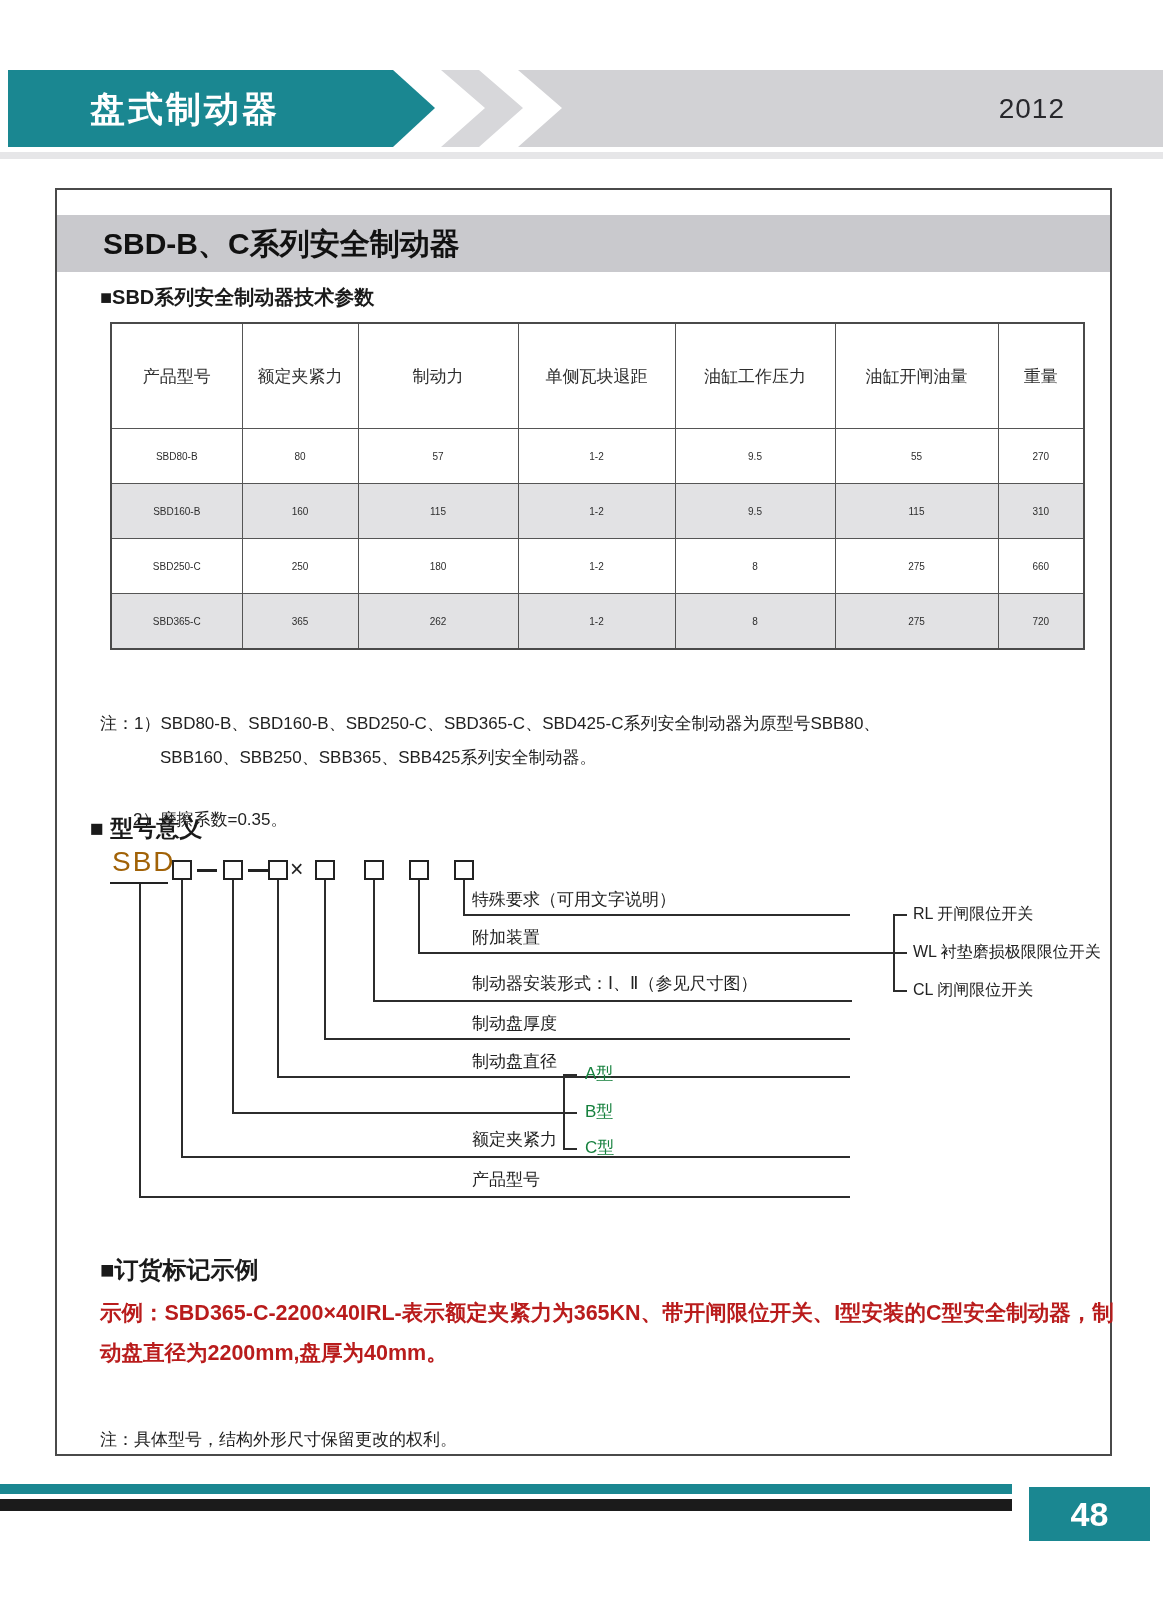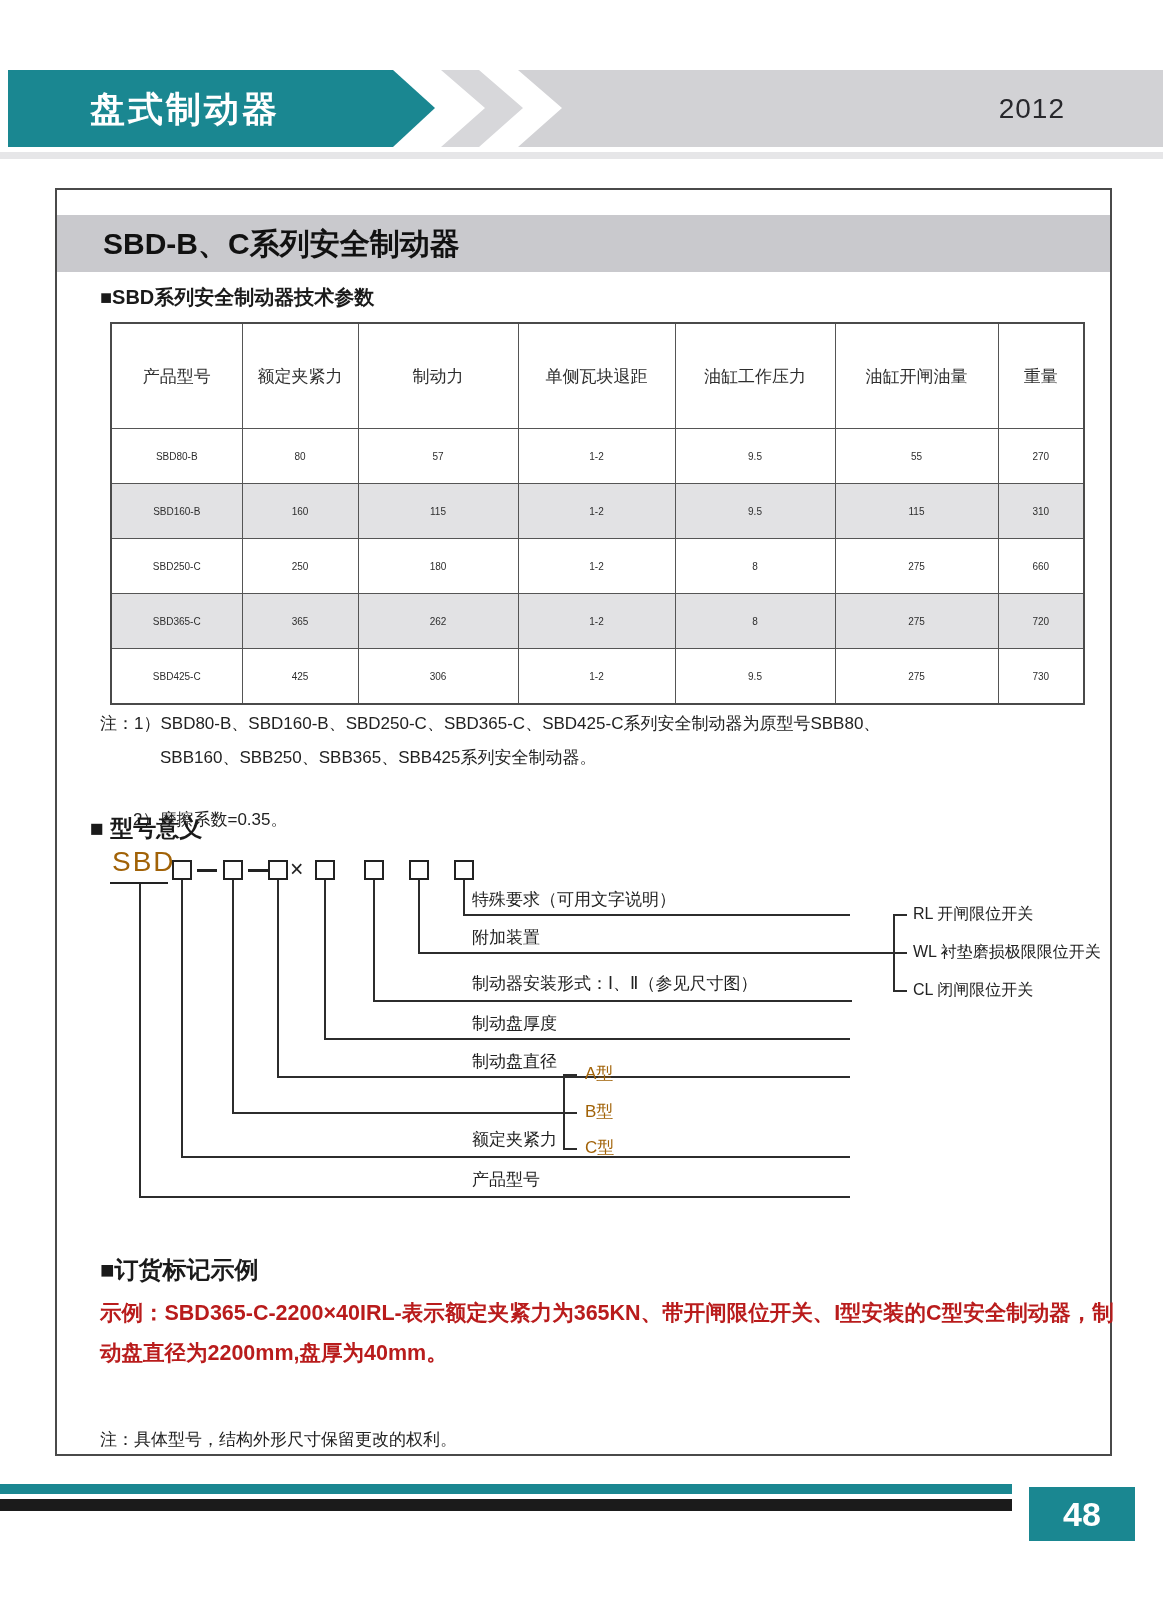--- a/index.html
+++ b/index.html
@@ -36,29 +36,29 @@
   .note{font-size:17px;color:#222;}
   
   .mm-sbd{left:112px;top:846px;font-size:28px;letter-spacing:2px;color:#a16207;}
   .mm-underline{left:110px;top:882px;width:58px;height:2px;background:#222;}
   .mm-box{top:860px;width:16px;height:16px;border:2px solid #222;background:#fff;}
   .mm-dash{top:869px;width:20px;height:2.5px;background:#222;}
   .mm-times{left:290px;top:856px;font-size:23px;color:#222;}
   .vline{width:2px;background:#2c2c2c;}
   .hline{height:2px;background:#2c2c2c;}
   .mm-label{font-size:17px;color:#222;}
-  .mm-type{font-size:17px;color:#a16207;}
+  .mm-type{font-size:17px;color:#15803d;}
   .sw-label{font-size:16px;color:#222;}
   
   .order-line{font-size:21.5px;font-weight:bold;color:#b91c1c;}
   .footer-note{left:100px;top:1428px;font-size:17px;color:#222;}
   
   .stripe-teal{left:0;top:1484px;width:1012px;height:10px;background:#1a8791;}
   .stripe-black{left:0;top:1499px;width:1012px;height:12px;background:#1b1b1b;}
-  .page-num{left:1029px;top:1487px;width:106px;height:54px;background:#1a8791;
+  .page-num{left:1029px;top:1487px;width:121px;height:54px;background:#1a8791;
             text-align:center;line-height:54px;font-size:34px;font-weight:bold;color:#ffffff;}
 </style>
 </head>
 <body>
 
 <div class="abs banner-teal">
   <span>盘式制动器</span>
 </div>
 <div class="abs chevron1"></div>
 <div class="abs band-gray">
@@ -122,29 +122,20 @@
   </tr>
   <tr class="row">
     <td>SBD365-C</td>
     <td>365</td>
     <td>262</td>
     <td>1-2</td>
     <td>8</td>
     <td>275</td>
     <td>720</td>
   </tr>
-  <tr class="row">
-    <td>SBD425-C</td>
-    <td>425</td>
-    <td>306</td>
-    <td>1-2</td>
-    <td>9.5</td>
-    <td>275</td>
-    <td>730</td>
-  </tr>
 </tbody>
   </table>
 
 <div class="abs note" style="left:100px;top:712px;">注：1）SBD80-B、SBD160-B、SBD250-C、SBD365-C、SBD425-C系列安全制动器为原型号SBB80、</div>
 <div class="abs note" style="left:160px;top:746px;">SBB160、SBB250、SBB365、SBB425系列安全制动器。</div>
 <div class="abs note" style="left:133px;top:808px;">2）摩擦系数=0.35。</div>
 
 <div class="abs sec-heading h-meaning">■ 型号意义</div>
 
 <div class="abs mm-sbd">SBD</div>

